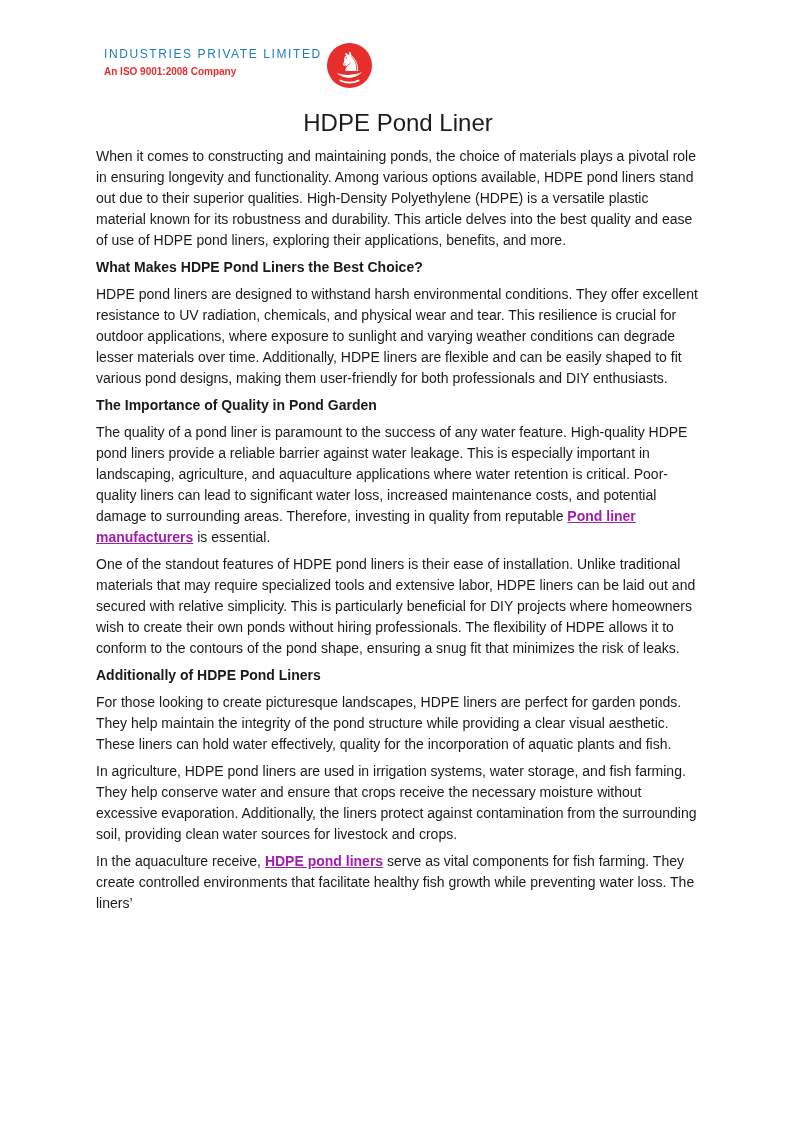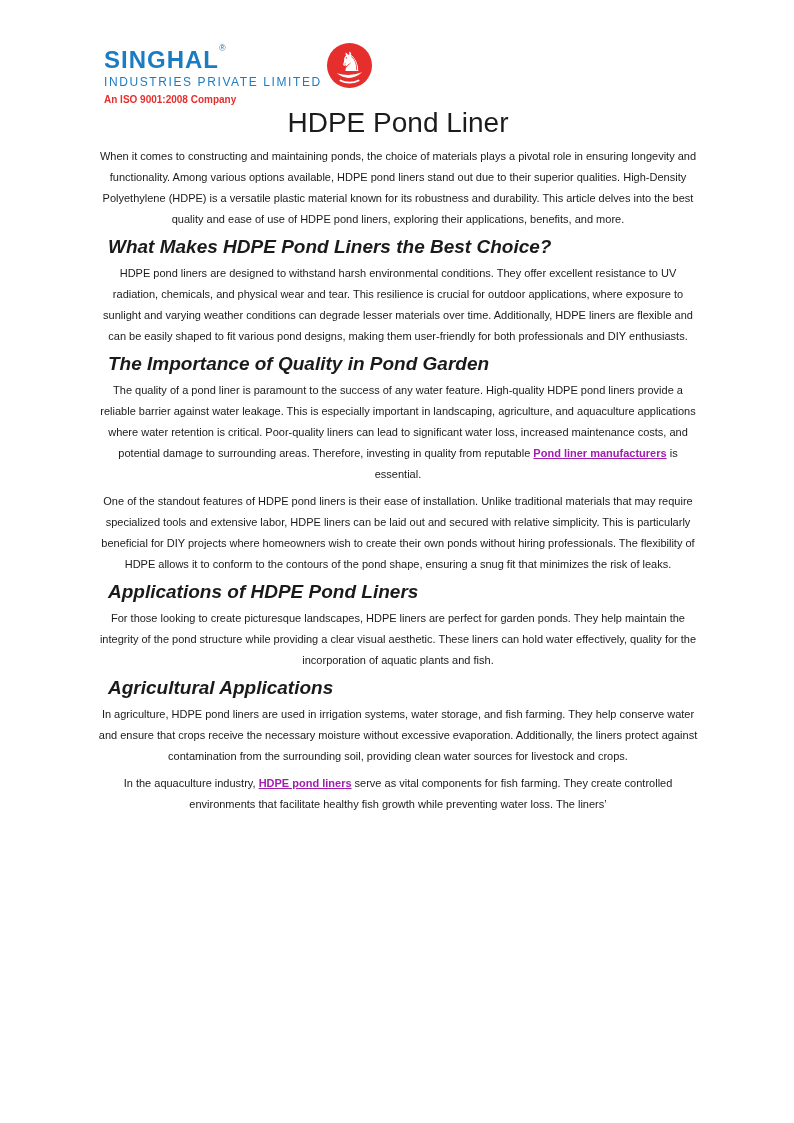--- a/index.html
+++ b/index.html
@@ -29,44 +29,43 @@
   }
   .logo-tagline {
     font-size: 10px; font-weight: 700; color: #e62e2d;
     margin-top: 5px; white-space: nowrap;
   }
   .logo-emblem { width: 47px; height: 47px; margin-left: 4px; margin-top: -2px; flex: 0 0 auto; }
 
   
   .content { position: absolute; top: 104px; left: 96px; width: 604px; }
   .doc-title {
-    font-size: 28px; font-weight: 400; line-height: 38px;
+    font-size: 24px; font-weight: 400; line-height: 38px;
     text-align: center; color: #1b1b1b; margin: 0 0 4px 0;
   }
   .content p {
-    font-size: 11px; line-height: 21px; margin: 0 0 6px 0; color: #1a1a1a; text-align: center;
+    font-size: 14px; line-height: 21px; margin: 0 0 6px 0; color: #1a1a1a;
   }
   .content h2 {
-    font-size: 19px; line-height: 21px; font-weight: 700;
-    margin: 0 0 6px 12px; color: #1a1a1a; font-style: italic;
+    font-size: 14px; line-height: 21px; font-weight: 700;
+    margin: 0 0 6px 0; color: #1a1a1a;
   }
   .doc-link {
     color: #a21caf; font-weight: 700; text-decoration: underline; cursor: pointer;
   }
   strong { font-weight: 700; }
 </style>
 </head>
 <body>
 
 <div class="page">
 
   <div class="logo">
     <div class="logo-top">
       <div class="logo-textcol">
-        <div class="logo-name"><span>SINGHAL</span><span class="logo-reg">®</span></div>
         <div class="logo-sub">INDUSTRIES PRIVATE LIMITED</div>
         <div class="logo-tagline">An ISO 9001:2008 Company</div>
       </div>
       <svg class="logo-emblem" viewBox="0 0 48 48" aria-hidden="true">
         <circle cx="24" cy="24" r="23" fill="#e62e2d"></circle>
         <text x="25" y="30" text-anchor="middle" font-size="27" fill="#ffffff" font-family="DejaVu Sans, sans-serif">♞</text>
         <path d="M11 32 q13 10 26 -1 q-13 5 -26 1 Z" fill="#ffffff"></path>
         <path d="M14 39 q10 5 20 0" stroke="#ffffff" stroke-width="1.6" fill="none"></path>
       </svg>
     </div>
@@ -74,21 +73,20 @@
 
   <div class="content">
     <h1 class="doc-title">HDPE Pond Liner</h1>
     <p><span>When it comes to constructing and maintaining ponds, the choice of materials plays a pivotal role in ensuring longevity and functionality. Among various options available, HDPE pond liners stand out due to their superior qualities. High-Density Polyethylene (HDPE) is a versatile plastic material known for its robustness and durability. This article delves into the best quality and ease of use of HDPE pond liners, exploring their applications, benefits, and more.</span></p>
     <div>
         <h2>What Makes HDPE Pond Liners the Best Choice?</h2>
         <p><span>HDPE pond liners are designed to withstand harsh environmental conditions. They offer excellent resistance to UV radiation, chemicals, and physical wear and tear. This resilience is crucial for outdoor applications, where exposure to sunlight and varying weather conditions can degrade lesser materials over time. Additionally, HDPE liners are flexible and can be easily shaped to fit various pond designs, making them user-friendly for both professionals and DIY enthusiasts.</span></p>
         <h2>The Importance of Quality in Pond Garden</h2>
         <p><span>The quality of a pond liner is paramount to the success of any water feature. High-quality HDPE pond liners provide a reliable barrier against water leakage. This is especially important in landscaping, agriculture, and aquaculture applications where water retention is critical. Poor-quality liners can lead to significant water loss, increased maintenance costs, and potential damage to surrounding areas. Therefore, investing in quality from reputable </span><a class="doc-link" href="#">Pond liner manufacturers</a><span> is essential.</span></p>
         <p><span>One of the standout features of HDPE pond liners is their ease of installation. Unlike traditional materials that may require specialized tools and extensive labor, HDPE liners can be laid out and secured with relative simplicity. This is particularly beneficial for DIY projects where homeowners wish to create their own ponds without hiring professionals. The flexibility of HDPE allows it to conform to the contours of the pond shape, ensuring a snug fit that minimizes the risk of leaks.</span></p>
-        <h2>Applications of HDPE Pond Liners</h2>
+        <h2>Additionally of HDPE Pond Liners</h2>
         <p><span>For those looking to create picturesque landscapes, HDPE liners are perfect for garden ponds. They help maintain the integrity of the pond structure while providing a clear visual aesthetic. These liners can hold water effectively, quality for the incorporation of aquatic plants and fish.</span></p>
-        <h2>Agricultural Applications</h2>
         <p><span>In agriculture, HDPE pond liners are used in irrigation systems, water storage, and fish farming. They help conserve water and ensure that crops receive the necessary moisture without excessive evaporation. Additionally, the liners protect against contamination from the surrounding soil, providing clean water sources for livestock and crops.</span></p>
-        <p><span>In the aquaculture industry, </span><a class="doc-link" href="#">HDPE pond liners</a><span> serve as vital components for fish farming. They create controlled environments that facilitate healthy fish growth while preventing water loss. The liners’</span></p>
+        <p><span>In the aquaculture receive, </span><a class="doc-link" href="#">HDPE pond liners</a><span> serve as vital components for fish farming. They create controlled environments that facilitate healthy fish growth while preventing water loss. The liners’</span></p>
       </div>
   </div>
 
 </div>
 
 </body></html>

